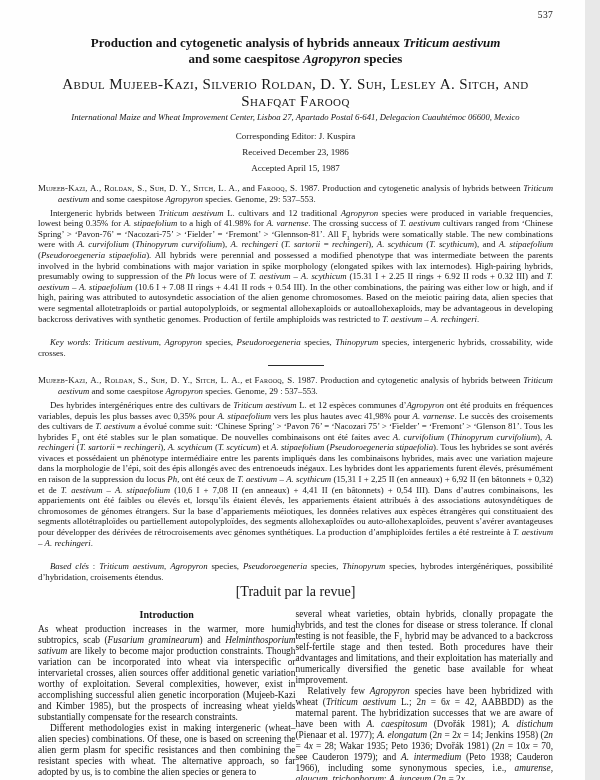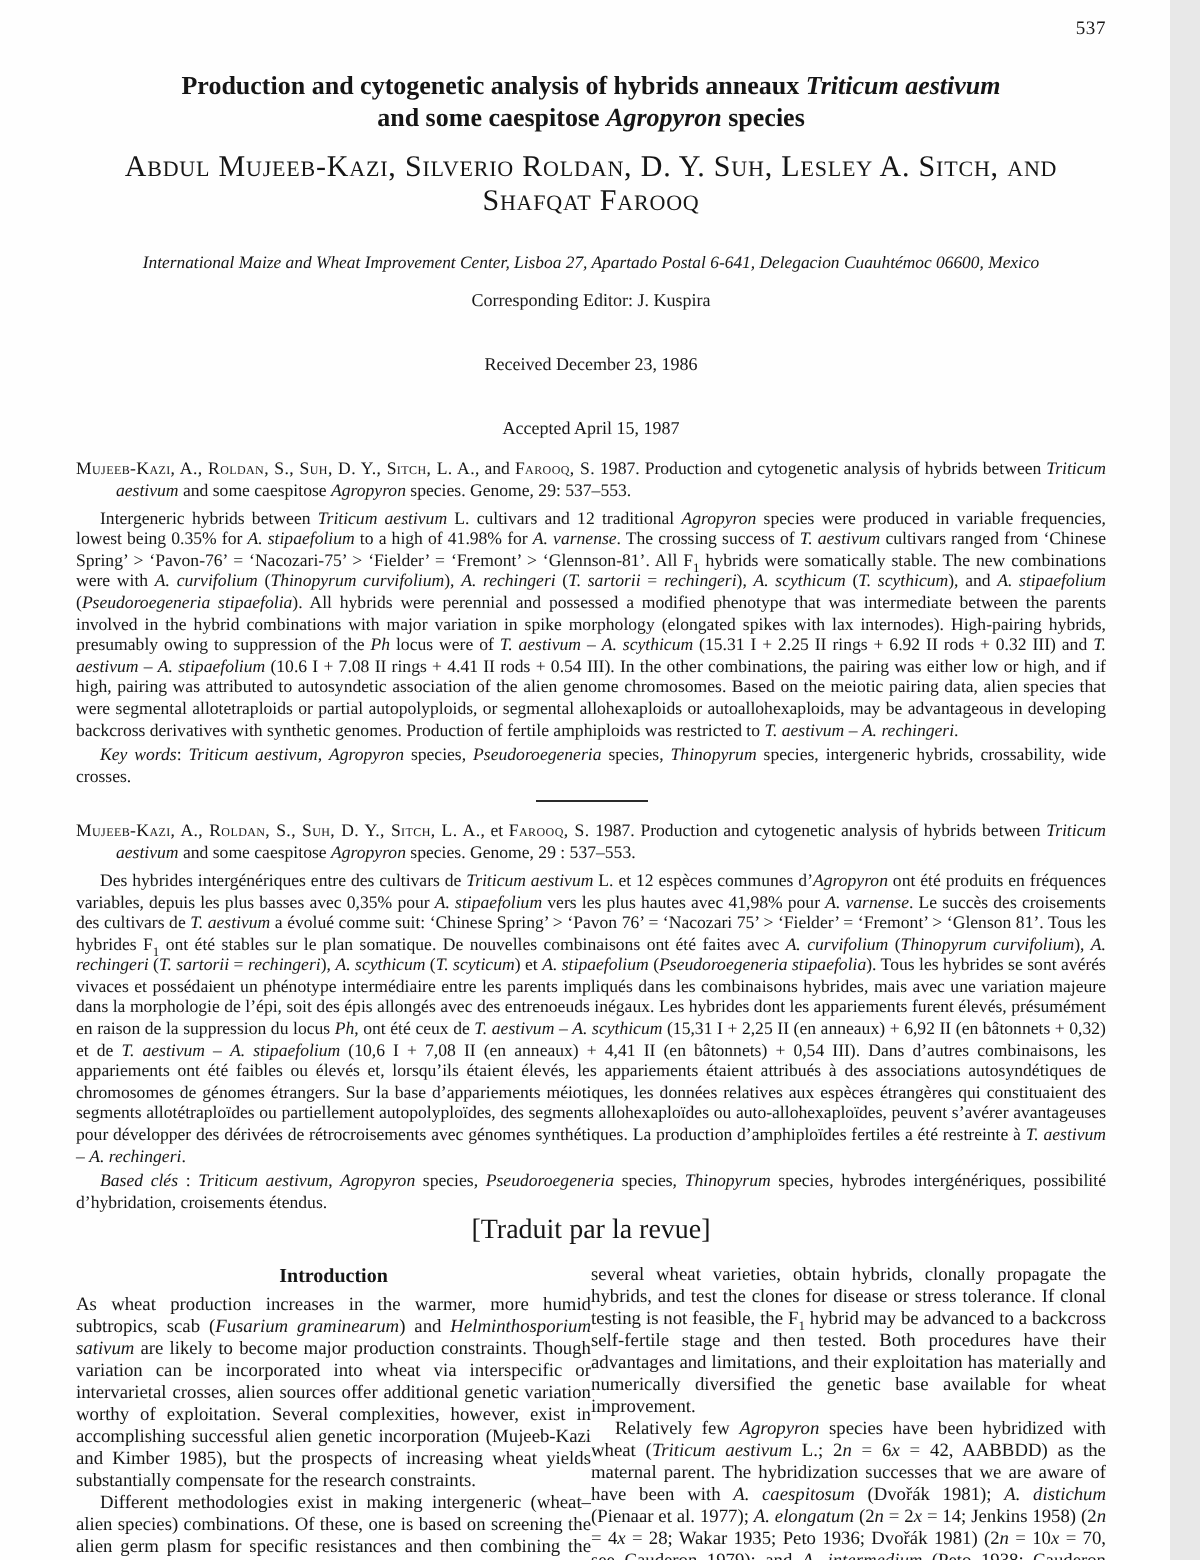--- a/index.html
+++ b/index.html
@@ -29,28 +29,28 @@
     line-height: 16px;
   }
   .authors {
     margin-top: 9px;
     text-align: center;
     font-size: 15px;
     font-variant: small-caps;
     letter-spacing: 0.4px;
   }
   .affiliation {
-    margin-top: 16px;
+    margin-top: 2px;
     text-align: center;
     font-style: italic;
     font-size: 8.7px;
     line-height: 11px;
   }
   .frontline {
-    margin-top: 20px;
+    margin-top: 4px;
     text-align: center;
     font-size: 9px;
     line-height: 12px;
   }
   .frontline.first { margin-top: 7px; }
   .citation {
     margin-top: 9px;
     font-size: 8.8px;
     line-height: 10.8px;
     text-align: justify;
@@ -58,21 +58,21 @@
     text-indent: -20px;
   }
   .abs {
     margin-top: 3px;
     font-size: 8.8px;
     line-height: 10.6px;
     text-align: justify;
     text-indent: 12px;
   }
   .kw {
-    margin-top: 2px;
+    margin-top: 13px;
     font-size: 8.8px;
     line-height: 10.6px;
     text-align: justify;
     text-indent: 12px;
   }
   .rule {
     width: 56px;
     height: 0;
     border-top: 1.2px solid #2a2a2a;
     margin: 7px auto 3px auto;

